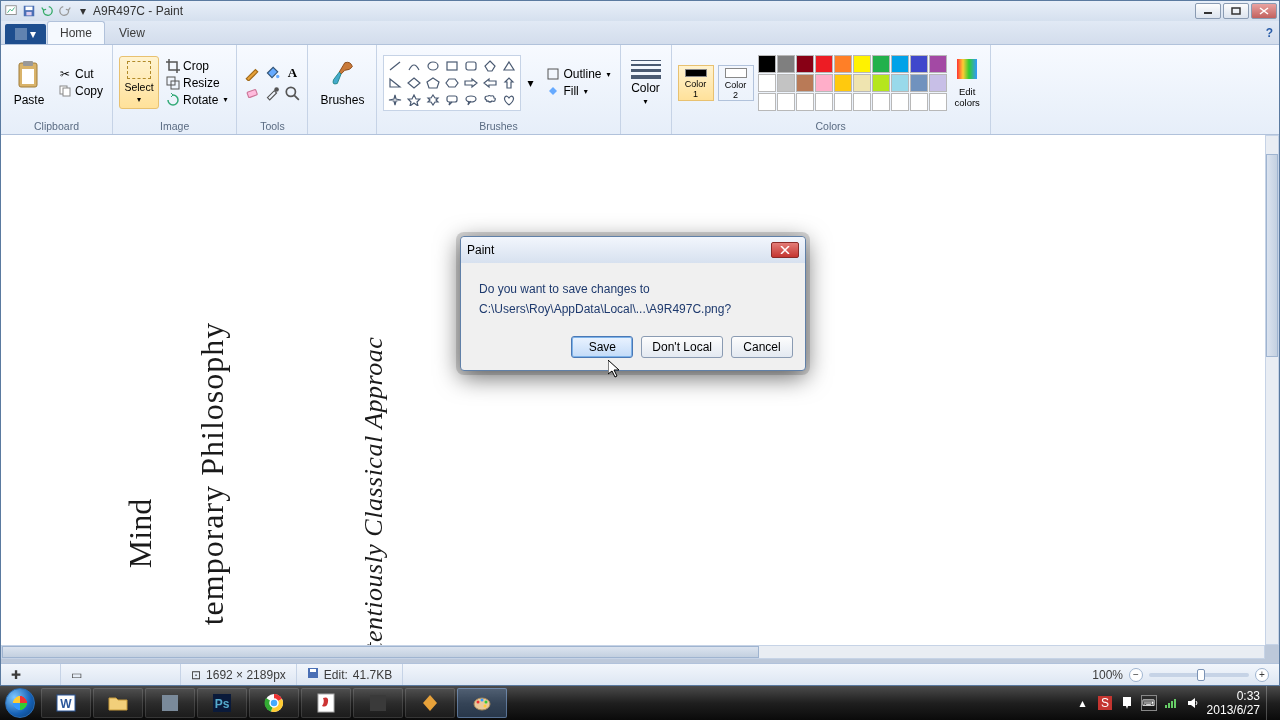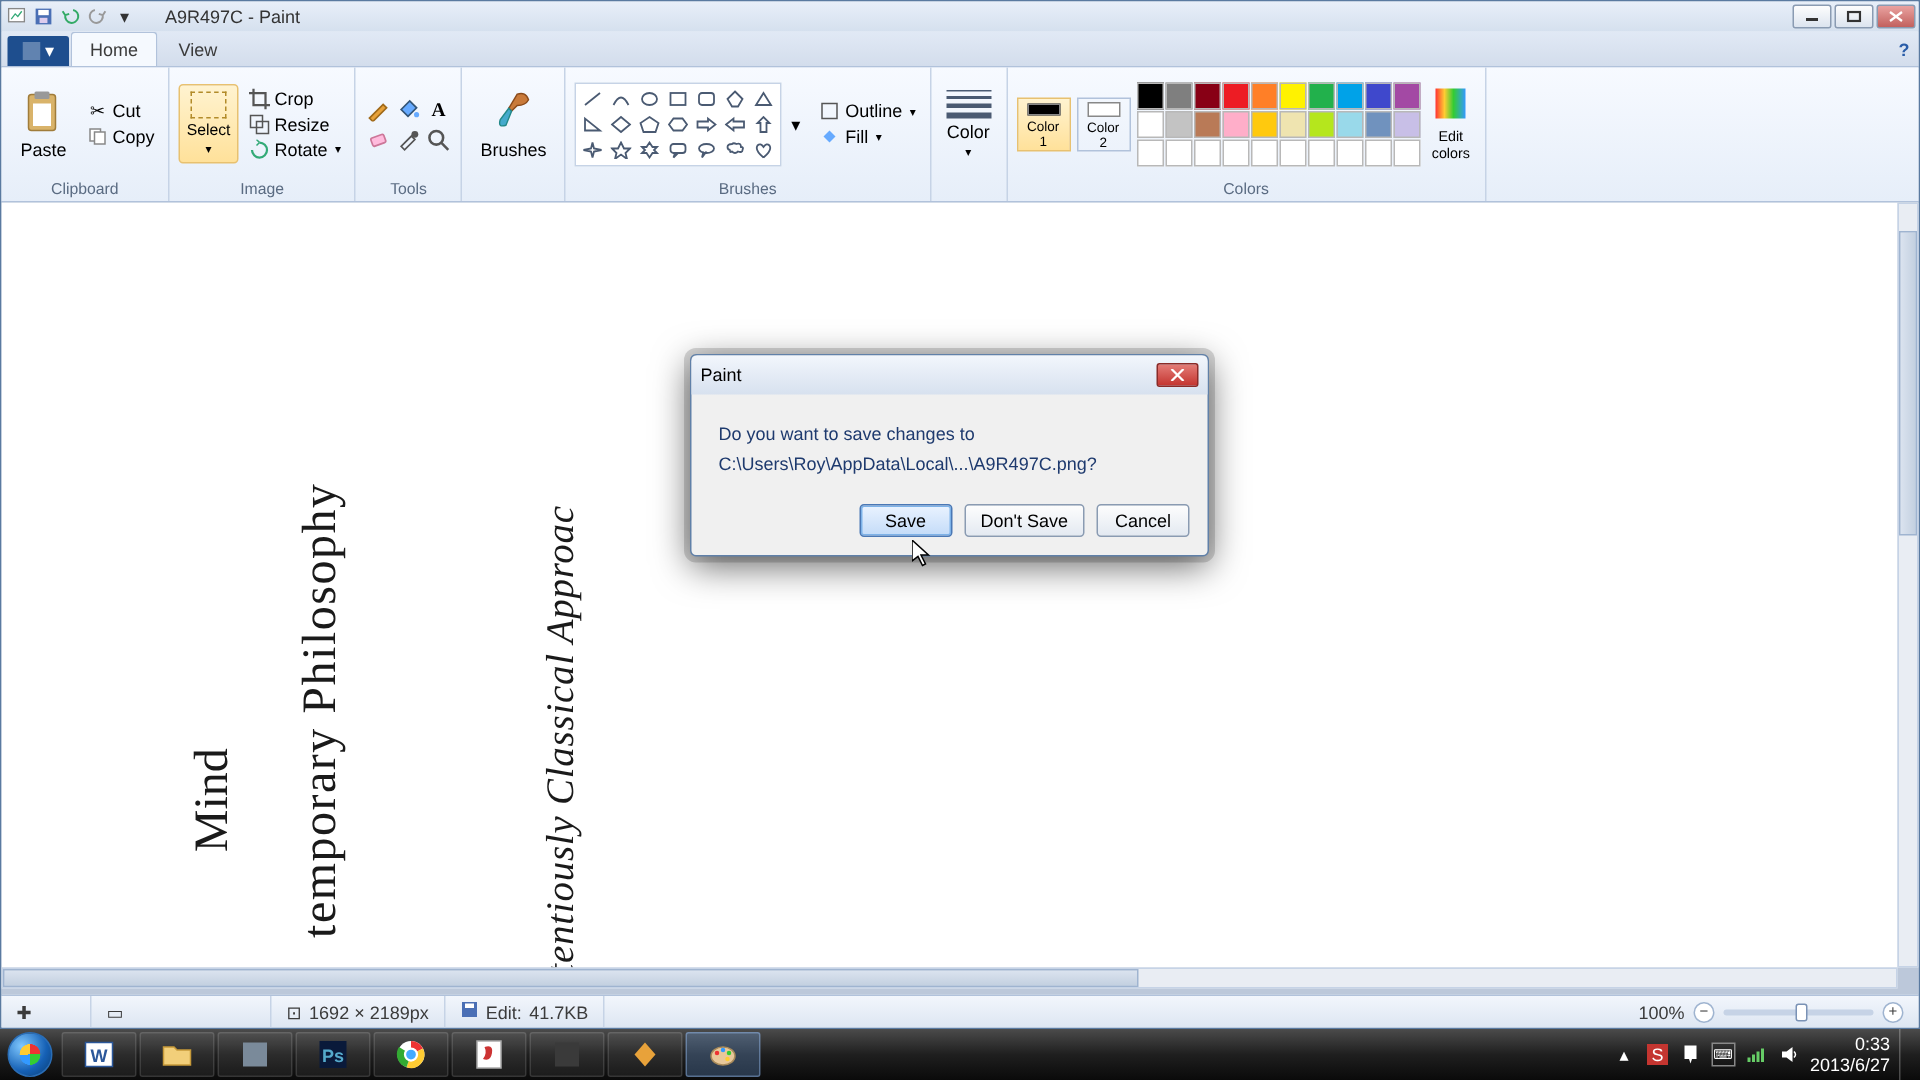--- a/index.html
+++ b/index.html
@@ -3,21 +3,21 @@
 <meta charset="utf-8">
 <style>
 * { margin:0; padding:0; box-sizing:border-box; font-family:"Segoe UI",Tahoma,sans-serif; font-size:12px; }
 body { background:#000; width:1280px; height:720px; overflow:hidden; position:relative; }
 
 .window { position:absolute; top:0; left:0; right:0; bottom:34px; background:#e8eef7; display:flex; flex-direction:column; border:1px solid #5a7aa0; }
 
 .titlebar { height:20px; background:linear-gradient(to bottom,#e8eff9,#d5e0ee); display:flex; align-items:center; padding:0 2px; gap:2px; font-size:11px; color:#333; }
 .qat-icon { width:16px; height:16px; display:flex; align-items:center; justify-content:center; cursor:pointer; }
 .qat-icon svg {width:14px;height:14px;}
-.title-text { margin-left:17px; }
+.title-text { margin-left:0; }
 .win-controls { margin-left:auto; display:flex; gap:2px; }
 .win-btn { width:26px; height:16px; border:1px solid #8a9bb2; background:linear-gradient(#fdfdfd,#dce4ef); border-radius:2px; display:flex; align-items:center; justify-content:center; cursor:pointer; }
 .win-btn.close { background:linear-gradient(#e9a2a0,#c2615e); color:#fff;}
 
 .ribbon-tabs { height:24px; background:linear-gradient(#e1e9f5,#d3ddec); display:flex; align-items:flex-end; padding-left:4px; gap:1px; border-bottom:1px solid #b1c2db;}
 .file-btn { background:#1e4e8e; color:#fff; padding:3px 10px; border-radius:2px 2px 0 0; display:flex; align-items:center; gap:3px; cursor:pointer; }
 .tab { padding:4px 12px; cursor:pointer; color:#3b3b3b; border:1px solid transparent; border-bottom:none; }
 .tab.active { background:#f5f9fe; border-color:#b1c2db; border-radius:3px 3px 0 0; }
 
 .ribbon { height:90px; background:linear-gradient(#f7faff,#e6eef9); display:flex; border-bottom:1px solid #b1c2db; }
@@ -544,21 +544,21 @@
           <path d="M1 0 L9 8 M9 0 L1 8" stroke="#fff" stroke-width="1.5"></path>
         </svg>
       </div>
   </div>
   <div class="dlg-body">
     <span>Do you want to save changes to</span><br>
     <span>C:\Users\Roy\AppData\Local\...\A9R497C.png?</span>
   </div>
   <div class="dlg-buttons">
     <button class="dlg-btn primary">Save</button>
-    <button class="dlg-btn">Don't Save</button>
+    <button class="dlg-btn">Don't Local</button>
     <button class="dlg-btn">Cancel</button>
   </div>
 </div>
 <svg class="cursor" width="16" height="20">
     <path d="M0 0 L0 14 L4 11 L7 17 L9 16 L6 10 L11 10 Z" fill="#fff" stroke="#000" stroke-width="1"></path>
   </svg>
 
 <div class="taskbar">
   <div class="start-orb">
       <div class="orb"></div>

